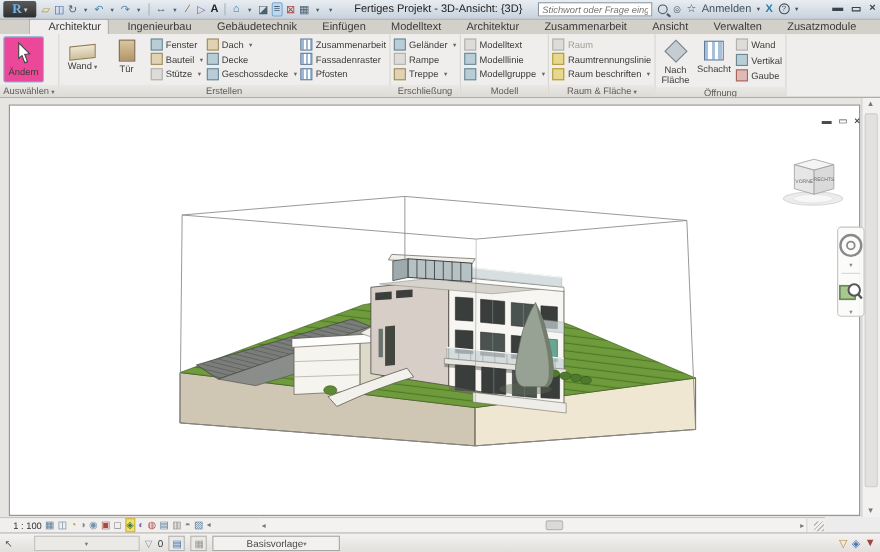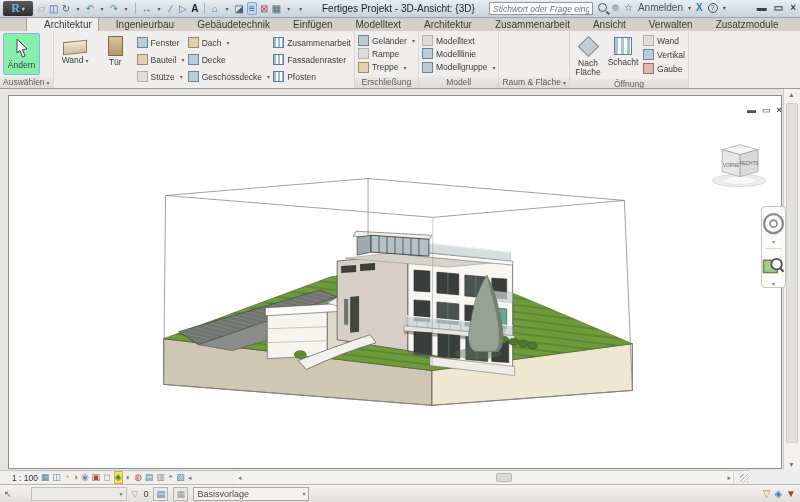--- a/index.html
+++ b/index.html
@@ -21,21 +21,21 @@
   
   .tabrow{position:absolute;top:18px;left:0;width:800px;height:13px;background:#d3d0ca;display:flex;align-items:flex-end;padding-left:26px;font-size:10px;color:#3b3a38;}
   .tab{padding:1px 6px 1px 17px;white-space:nowrap;}
   .tab.active{background:#efeeec;border:1px solid #a3a09a;border-bottom:none;border-radius:2px 2px 0 0;}
   
   .ribbon{position:absolute;top:31px;left:0;width:800px;height:58px;background:#efeeec;border-bottom:1px solid #9e9c98;display:flex;overflow:hidden;}
   .panel{display:flex;flex-direction:column;border-right:1px solid #d8d6d1;flex:none;}
   .pbody{flex:1;display:flex;align-items:stretch;padding:2px 3px;gap:3px;}
   .plabel{height:11px;font-size:8.5px;color:#5e5c58;text-align:center;background:linear-gradient(#eae8e4,#dddbd6);line-height:11px;white-space:nowrap;padding:0 3px;}
   .bigbtn{width:37px;display:flex;flex-direction:column;align-items:center;justify-content:flex-start;font-size:8.5px;color:#3c3b39;text-align:center;padding-top:3px;line-height:1.05;gap:2px;}
-  .bigbtn.sel{background:#86efac;border:1px solid #8ab4dc;border-radius:2px;}
+  .bigbtn.sel{background:#ec4899;border:1px solid #8ab4dc;border-radius:2px;}
   .smallcol{display:flex;flex-direction:column;justify-content:space-around;padding:1px 0;}
   .sbtn{display:flex;align-items:center;gap:3px;font-size:8.5px;height:13px;color:#3c3b39;white-space:nowrap;}
   .sbtn.dis,.bigbtn.dis{color:#a09e9a;}
   .dd::after{content:"▾";font-size:6px;color:#6a6866;margin-left:2px;}
   .icbox{display:inline-block;width:11px;height:11px;border:1px solid #7d7a74;background:#cfd8dd;flex:none;}
   .tan{background:#e0d3b4;border-color:#a08c5c}.teal{background:#b9cdd6;border-color:#6b8796}
   .grid{background:repeating-linear-gradient(90deg,#9db8d2 0 2px,#fff 2px 4px);border-color:#5f7a9a}
   .yel{background:#e8d88e;border-color:#b09a3f}.dis-i{background:#dddcd8;border-color:#b2b0ab}.red{background:#dfb9b4;border-color:#a8655c}
   .ic-wall{width:24px;height:13px;background:linear-gradient(#efe7d2,#cdbf9d);border:1px solid #8d7c54;transform:skewY(-6deg);margin-top:5px;}
   .ic-door{width:15px;height:20px;background:linear-gradient(#d9c6a0,#b39668);border:1px solid #7d6742;margin:0 auto;}
@@ -60,21 +60,21 @@
   .vcbi{font-size:9px;line-height:11px;display:inline-block;}
   .vcbi.hl{background:#f3e06a;border:1px solid #c8b43f;}
   .hscroll{flex:1;background:#f3f2f1;border-top:1px solid #c6c4c0;position:relative;font-size:7px;color:#777;}
   .hthumb{position:absolute;left:260px;top:2px;width:16px;height:9px;background:#dcdad8;border:1px solid #b8b6b2;border-radius:2px;}
   .harr-l{position:absolute;left:2px;top:3px;} .harr-r{position:absolute;right:2px;top:3px;}
   .corner{width:17px;background:#f0efed;border-top:1px solid #c6c4c0;border-left:1px solid #d8d6d2;position:relative;}
   .grip{position:absolute;right:1px;bottom:1px;width:9px;height:9px;background:repeating-linear-gradient(135deg,transparent 0 2px,#b9b7b3 2px 3px);}
   
   .statusbar{position:absolute;top:484px;left:0;width:800px;height:18px;background:linear-gradient(#f3f2f1,#e2e0dd);border-top:1px solid #b9b7b3;display:flex;align-items:center;font-size:9px;color:#3b3a38;padding:0 4px;gap:5px;}
   .hinticon{font-size:9px;color:#555;}
-  .combo{height:14px;border:1px solid #a9a7a3;background:#f2f1ef;display:flex;align-items:center;justify-content:space-between;padding:0 3px;color:#4a4948;}
+  .combo{height:14px;border:1px solid #a9a7a3;background:#f2f1ef;display:flex;align-items:center;justify-content:center;padding:0 3px;color:#4a4948;}
   .combo .car{font-size:6px;color:#777;}
   .combo1{width:96px;margin-left:14px;border-color:#c2c0bc;background:#eceae7;}
   .combo2{width:116px;}
   .sbtnq{width:15px;height:14px;background:#ebe9e6;border:1px solid #b5b3af;font-size:9px;display:flex;align-items:center;justify-content:center;}
   .srticons{margin-left:auto;display:flex;gap:4px;font-size:10px;}
 </style>
 </head>
 <body>
 
 <div class="titlebar">
@@ -199,20 +199,21 @@
         <div class="sbtn">
             <span class="icbox grid"></span>
             <span>Fassadenraster</span>
           </div>
         <div class="sbtn">
             <span class="icbox grid"></span>
             <span>Pfosten</span>
           </div>
       </div>
     </div>
+    <div class="plabel">Erstellen</div>
   </div>
 
   <div class="panel">
     <div class="pbody">
       <div class="smallcol">
         <div class="sbtn dd">
             <span class="icbox teal"></span>
             <span>Geländer</span>
           </div>
         <div class="sbtn">
@@ -243,20 +244,34 @@
             <span class="icbox teal"></span>
             <span>Modellgruppe</span>
           </div>
       </div>
     </div>
     <div class="plabel">Modell</div>
   </div>
 
   <div class="panel">
     <div class="pbody">
+      <div class="smallcol">
+        <div class="sbtn dis">
+            <span class="icbox dis-i"></span>
+            <span>Raum</span>
+          </div>
+        <div class="sbtn">
+            <span class="icbox yel"></span>
+            <span>Raumtrennungslinie</span>
+          </div>
+        <div class="sbtn dd">
+            <span class="icbox yel"></span>
+            <span>Raum beschriften</span>
+          </div>
+      </div>
     </div>
     <div class="plabel dd">Raum &amp; Fläche</div>
   </div>
 
   <div class="panel">
     <div class="pbody">
       <div class="bigbtn" style="width:30px">
           <span class="ic-diamond"></span>
           <span>Nach Fläche</span>
         </div>

